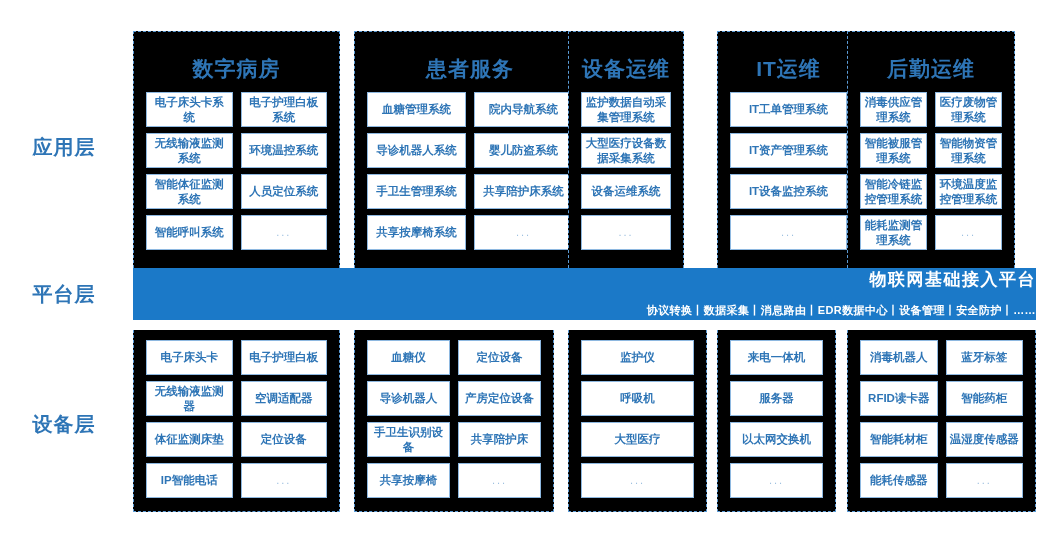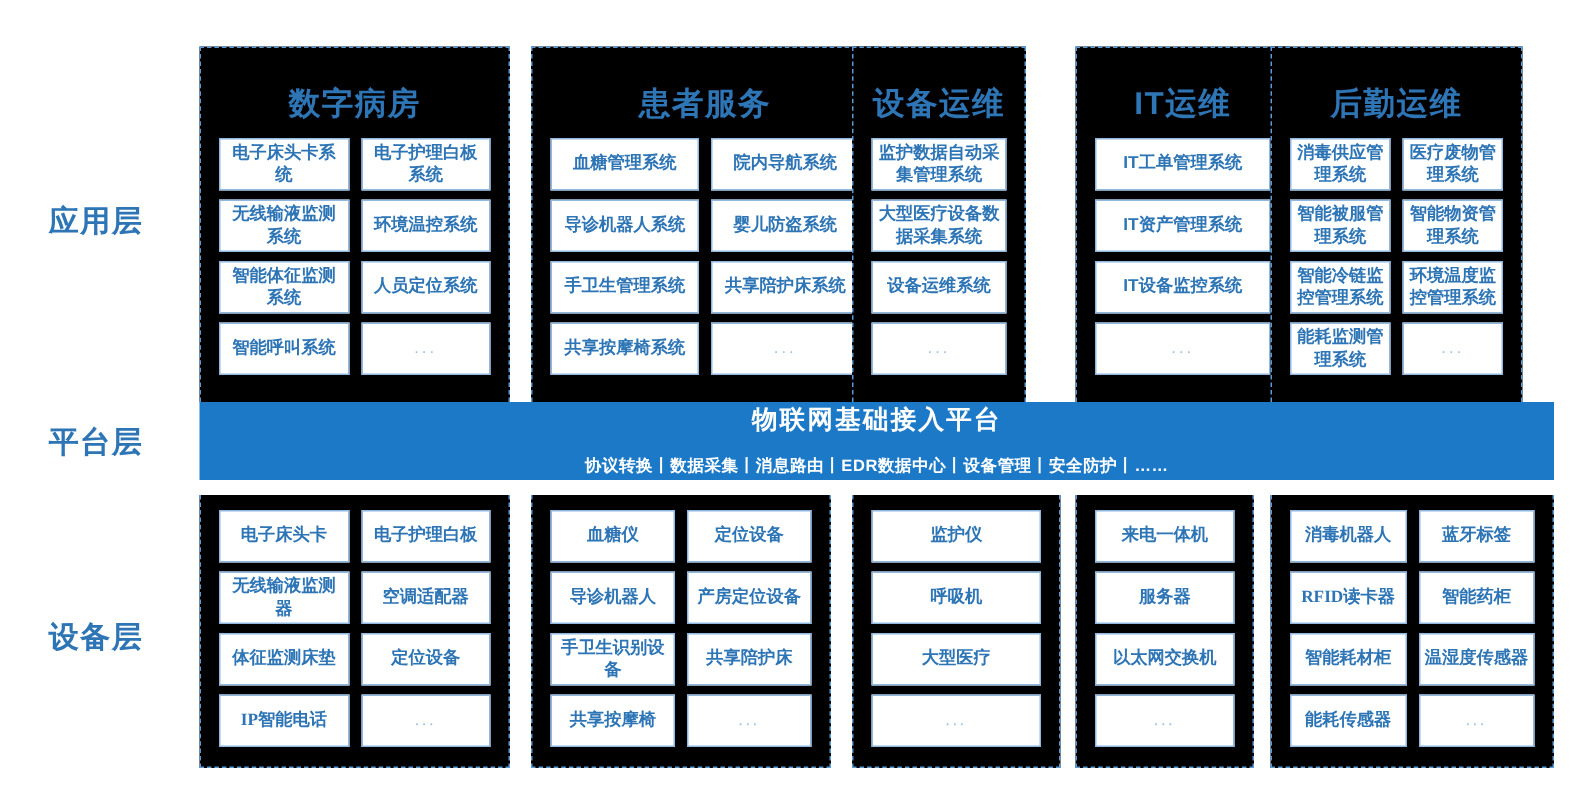--- a/index.html
+++ b/index.html
@@ -43,21 +43,20 @@
     top: 31px;
     width: 903px;
     height: 237px;
   }
   .dev-row {
     position: absolute;
     left: 133px;
     top: 330px;
     width: 903px;
     height: 182px;
-    font-family: Liberation Serif, serif;
   }
 
   .col {
     position: absolute;
     border: 1.6px dashed #5B9BD5;
     background: #000000;
     box-sizing: border-box;
   }
   .app-row .col { top: 0; height: 237px; border-bottom: none; }
   .dev-row .col { top: 0; height: 182px; border-top: none; }
@@ -112,21 +111,21 @@
   
   #platform-band {
     position: absolute;
     left: 133px;
     top: 268px;
     width: 903px;
     height: 52px;
     background: #1B79C8;
     display: flex;
     flex-direction: column;
-    align-items: center;
+    align-items: flex-end;
     justify-content: center;
     box-sizing: border-box;
   }
   #platform-title {
     color: #ffffff;
     font-size: 17px;
     font-weight: 700;
     letter-spacing: 1.5px;
     line-height: 1.2;
   }

